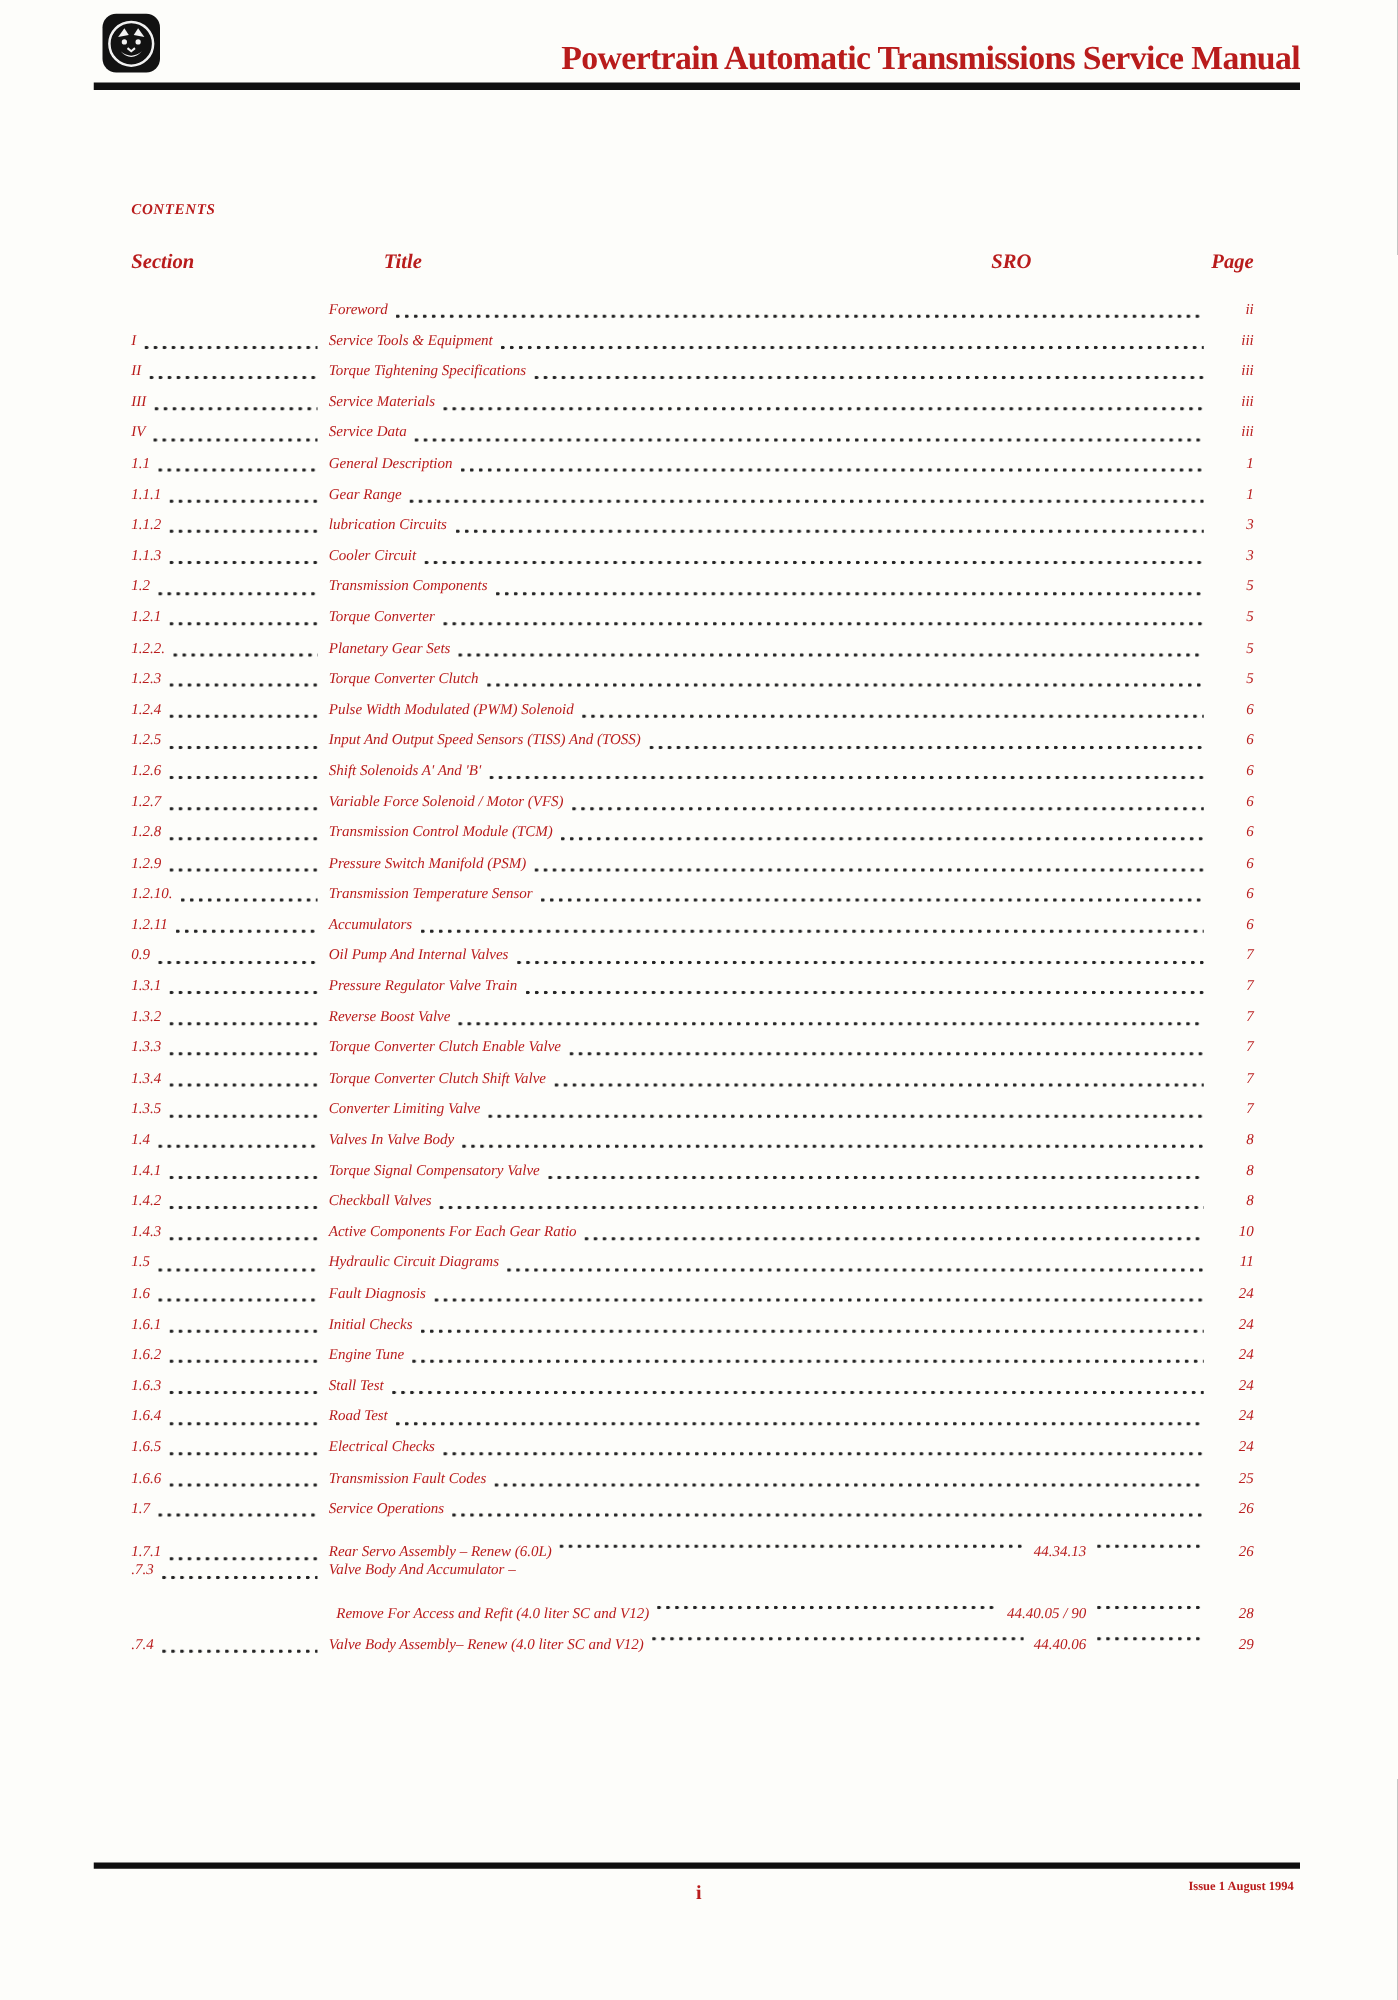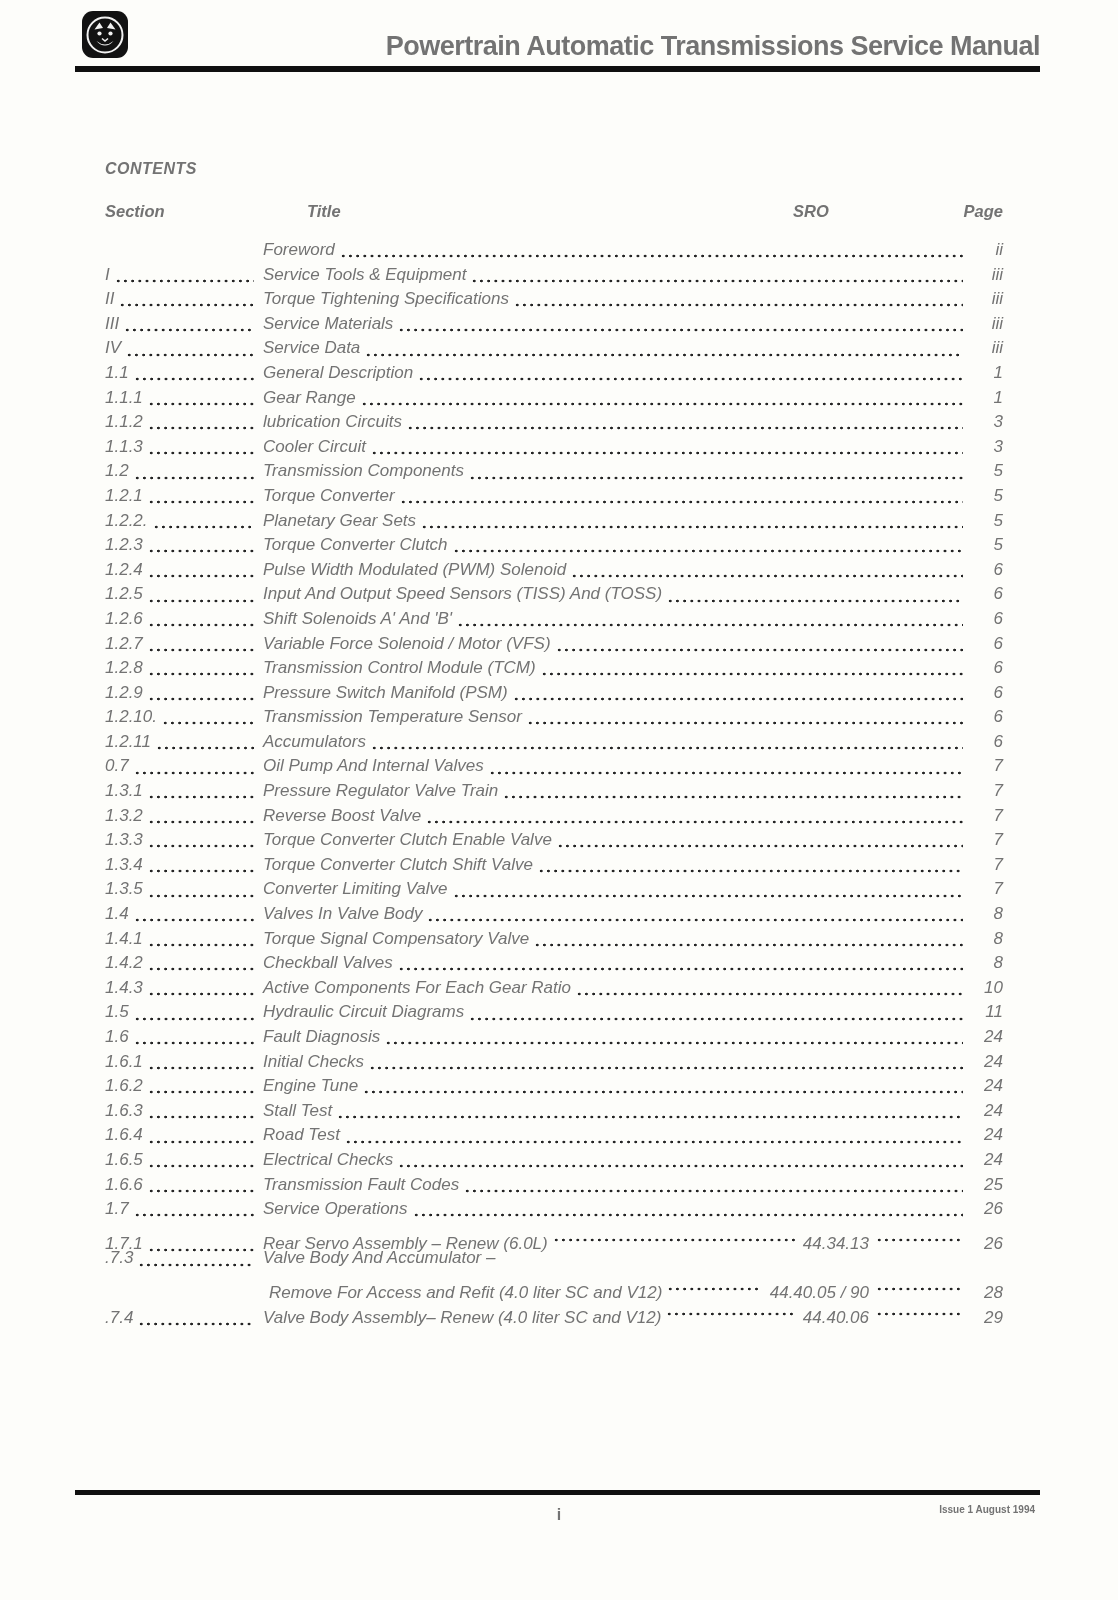--- a/index.html
+++ b/index.html
@@ -1,44 +1,44 @@
 <!DOCTYPE html>
 <html><head>
 <meta charset="utf-8">
 <style>
   * { margin:0; padding:0; box-sizing:border-box; }
   html,body { background:#9a9a9a; }
   .page {
     width:1118px; height:1600px; position:relative; margin:0 auto;
-    background:#fdfdfa; color:#737373; overflow:hidden;
-    font-family:Liberation Sans, sans-serif;
+    background:#fdfdfa; color:#b91c1c; overflow:hidden;
+    font-family:Liberation Serif, serif;
   }
   
   .hdr { position:absolute; top:8px; left:75px; right:78px; height:58px; }
   .logo { position:absolute; left:6px; top:2px; width:48px; height:50px; }
   .manual-title {
     position:absolute; right:0; bottom:4px;
     font-size:27px; font-weight:bold; letter-spacing:-0.5px; white-space:nowrap;
   }
   .header-rule { position:absolute; top:66px; left:75px; width:965px; height:6px; background:#101010; }
 
   
   .main { position:absolute; left:105px; top:160px; width:898px; }
   .contents-h {
-    font-style:italic; font-weight:bold; font-size:16px; letter-spacing:0.5px;
+    font-style:italic; font-weight:bold; font-size:12px; letter-spacing:0.5px;
     margin-bottom:24px;
   }
   .cols { position:relative; height:26px; font-style:italic; font-weight:bold; font-size:16.5px; margin-bottom:10px; }
   .c-sec  { position:absolute; left:0; }
   .c-title{ position:absolute; left:158px;margin-left:44px; }
   .c-sro  { position:absolute; left:688px; }
   .c-page { position:absolute; right:0; }
 
   
-  #toc { font-style:italic; font-size:17px; }
+  #toc { font-style:italic; font-size:12px; }
   .line { display:flex; align-items:baseline; height:24.6px; line-height:24.6px; }
   .sec { width:158px; flex:none; display:flex; align-items:baseline; }
   .secnum { white-space:nowrap; }
   .leader {
     flex:1 1 auto; align-self:stretch; margin:0 6px; min-width:10px;
     background-image:radial-gradient(circle at 2.2px 2.2px, #242424 1.25px, rgba(0,0,0,0) 1.8px);
     background-size:7.2px 4.4px; background-repeat:repeat-x;
     background-position:left bottom 4px;
   }
   .sec .leader { margin-right:9px; }
@@ -355,21 +355,21 @@
       <span class="rtitle">Accumulators</span>
       <span class="leader midleader"></span>
 
       <span class="page-cell">6</span>
     </div>
 
   </div>
         <div class="row">
     <div class="line line1">
       <span class="sec">
-        <span class="secnum">0.7</span>
+        <span class="secnum">0.9</span>
         <span class="leader secleader"></span>
       </span>
       <span class="rtitle">Oil Pump And Internal Valves</span>
       <span class="leader midleader"></span>
 
       <span class="page-cell">7</span>
     </div>
 
   </div>
         <div class="row">

